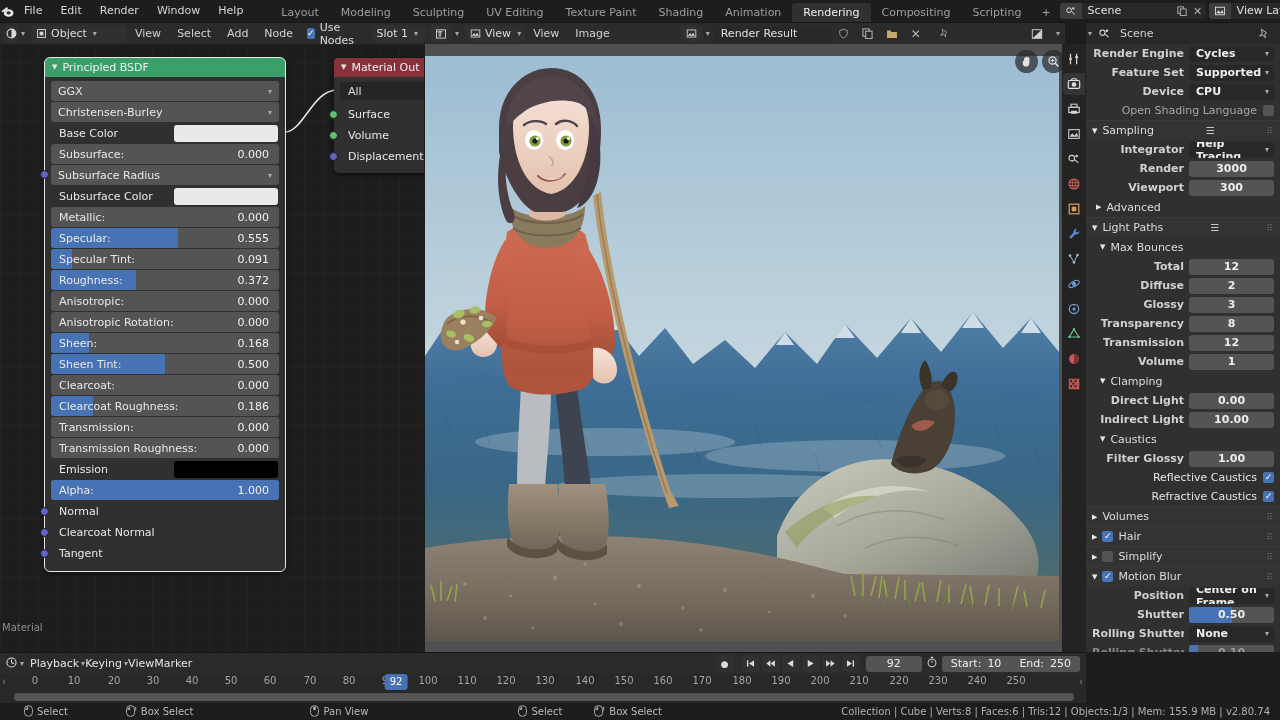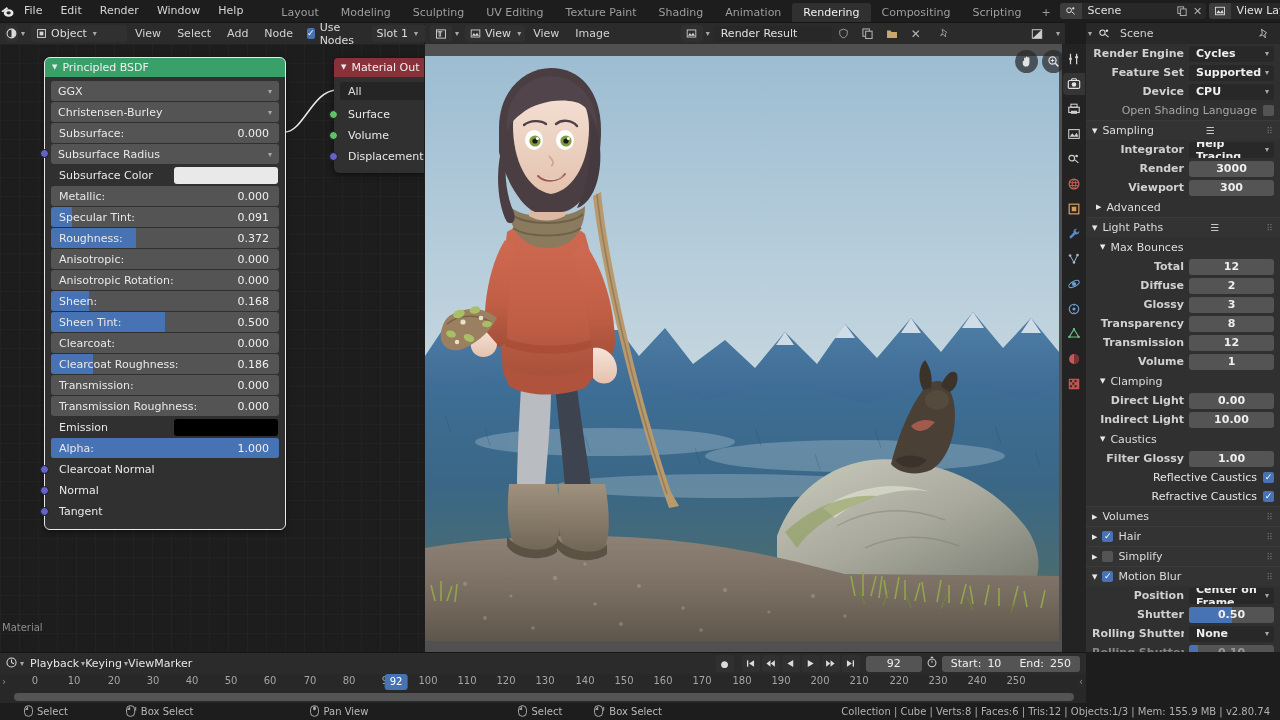--- a/index.html
+++ b/index.html
@@ -317,20 +317,25 @@
 
         <div class="pulldown">
           <span>GGX</span>
           <span class="chev">▾</span>
         </div>
         <div class="pulldown">
           <span>Christensen-Burley</span>
           <span class="chev">▾</span>
         </div>
 
+        <div class="prop-row plain">
+
+          <span class="prop-label">Base Color</span>
+          <span class="color-swatch" style="background:#e9e9e9;"></span>
+        </div>
 
         <div class="prop-row">
 
           <span class="slider-fill" style="width:0%;"></span>
           <span class="prop-label">Subsurface:</span>
           <span class="prop-val">0.000</span>
         </div>
 
         <div class="pulldown" style="position:relative;">
           <span class="sock" style="left:-11px; top:5px; background:#6363c7;"></span>
@@ -344,20 +349,26 @@
           <span class="color-swatch" style="background:#e9e9e9;"></span>
         </div>
 
         <div class="prop-row">
 
           <span class="slider-fill" style="width:0%;"></span>
           <span class="prop-label">Metallic:</span>
           <span class="prop-val">0.000</span>
         </div>
 
+        <div class="prop-row">
+
+          <span class="slider-fill" style="width:55.5%;"></span>
+          <span class="prop-label">Specular:</span>
+          <span class="prop-val">0.555</span>
+        </div>
 
         <div class="prop-row">
 
           <span class="slider-fill" style="width:9.1%;"></span>
           <span class="prop-label">Specular Tint:</span>
           <span class="prop-val">0.091</span>
         </div>
 
         <div class="prop-row">
 
@@ -431,26 +442,26 @@
 
         <div class="prop-row">
 
           <span class="slider-fill" style="width:100%;"></span>
           <span class="prop-label">Alpha:</span>
           <span class="prop-val">1.000</span>
         </div>
 
         <div class="socket-row" style="position:relative;">
           <span class="sock" style="left:-11px; background:#6363c7;"></span>
-          <span>Clearcoat Normal</span>
+          <span>Normal</span>
         </div>
 
         <div class="socket-row" style="position:relative;">
           <span class="sock" style="left:-11px; background:#6363c7;"></span>
-          <span>Normal</span>
+          <span>Clearcoat Normal</span>
         </div>
 
         <div class="socket-row" style="position:relative;">
           <span class="sock" style="left:-11px; background:#6363c7;"></span>
           <span>Tangent</span>
         </div>
       </div>
     </div>
 
     <div class="corner-text" style="left:2px; top:578px;">Material</div>

